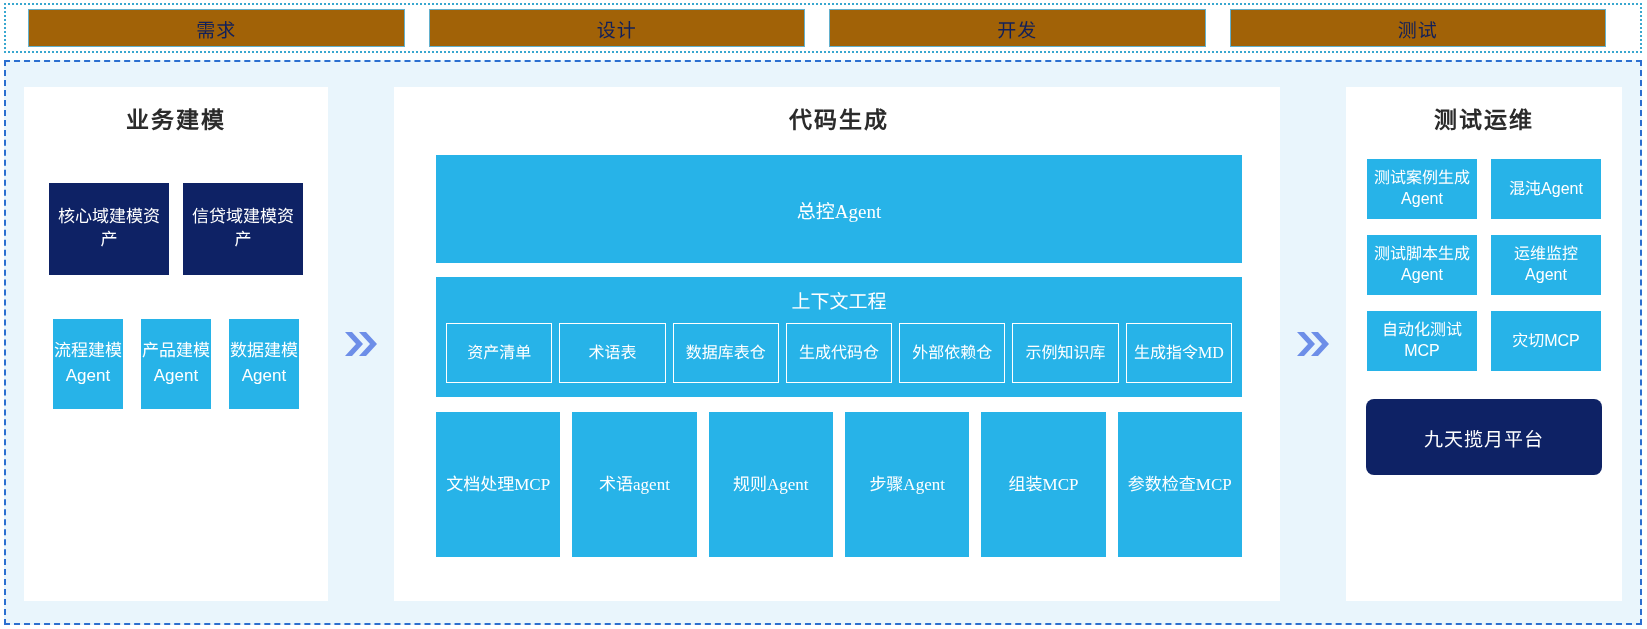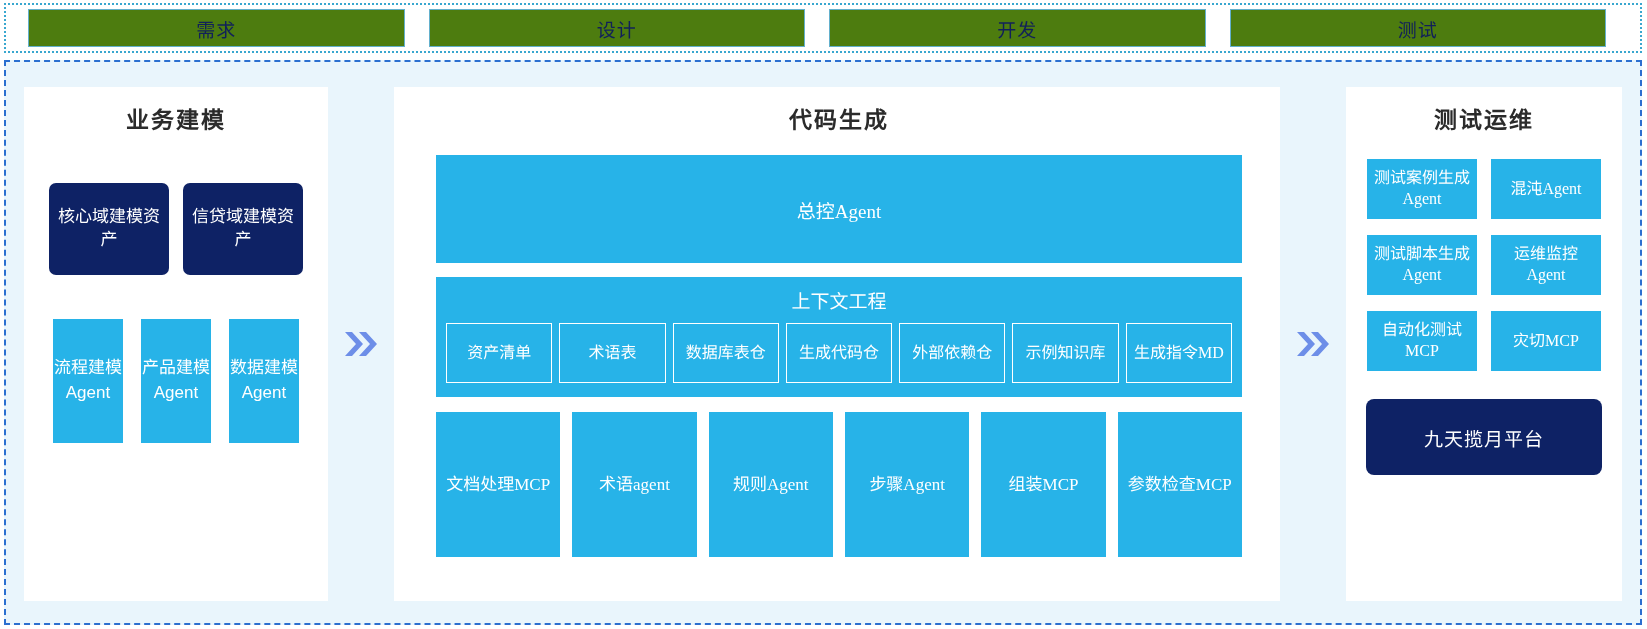--- a/index.html
+++ b/index.html
@@ -35,21 +35,21 @@
     display: flex;
     align-items: center;
     justify-content: space-between;
     padding: 0 22px;
   }
   .phase-box {
     flex: 1 1 0;
     margin: 0 24px 0 0;
     height: 38px;
     box-sizing: border-box;
-    background: #4d7c0f;
+    background: #a16207;
     border: 1px solid #63b0cc;
     display: flex;
     align-items: center;
     justify-content: center;
     font-size: 19px;
     color: #11205a;
     letter-spacing: 1px;
   }
   .phase-box:last-child { margin-right: 12px; }
 
@@ -91,39 +91,39 @@
   }
   #business-assets {
     display: flex;
     gap: 14px;
     margin-top: 42px;
   }
   .asset-card {
     width: 120px;
     height: 92px;
     background: #0e2265;
-    border-radius: 7px;
+    border-radius: 0;
     color: #ffffff;
     font-size: 17px;
     line-height: 1.35;
     display: flex;
     align-items: center;
     justify-content: center;
     text-align: center;
     padding: 0 6px;
     box-sizing: border-box;
   }
   #business-agents {
     display: flex;
     gap: 18px;
     margin-top: 44px;
   }
   .agent-tile {
     width: 70px;
-    height: 124px;
+    height: 90px;
     background: #27b3e8;
     color: #ffffff;
     font-size: 17px;
     line-height: 1.45;
     display: flex;
     align-items: center;
     justify-content: center;
     text-align: center;
   }
 
@@ -218,21 +218,20 @@
   
   #panel-testops {
     width: 276px;
     flex: 0 0 276px;
   }
   #testops-grid {
     display: grid;
     grid-template-columns: 110px 110px;
     gap: 16px 14px;
     margin-top: 18px;
-    font-family: Liberation Serif, serif;
   }
   .ops-tile {
     height: 60px;
     background: #27b3e8;
     color: #ffffff;
     font-size: 16px;
     line-height: 1.3;
     display: flex;
     align-items: center;
     justify-content: center;

